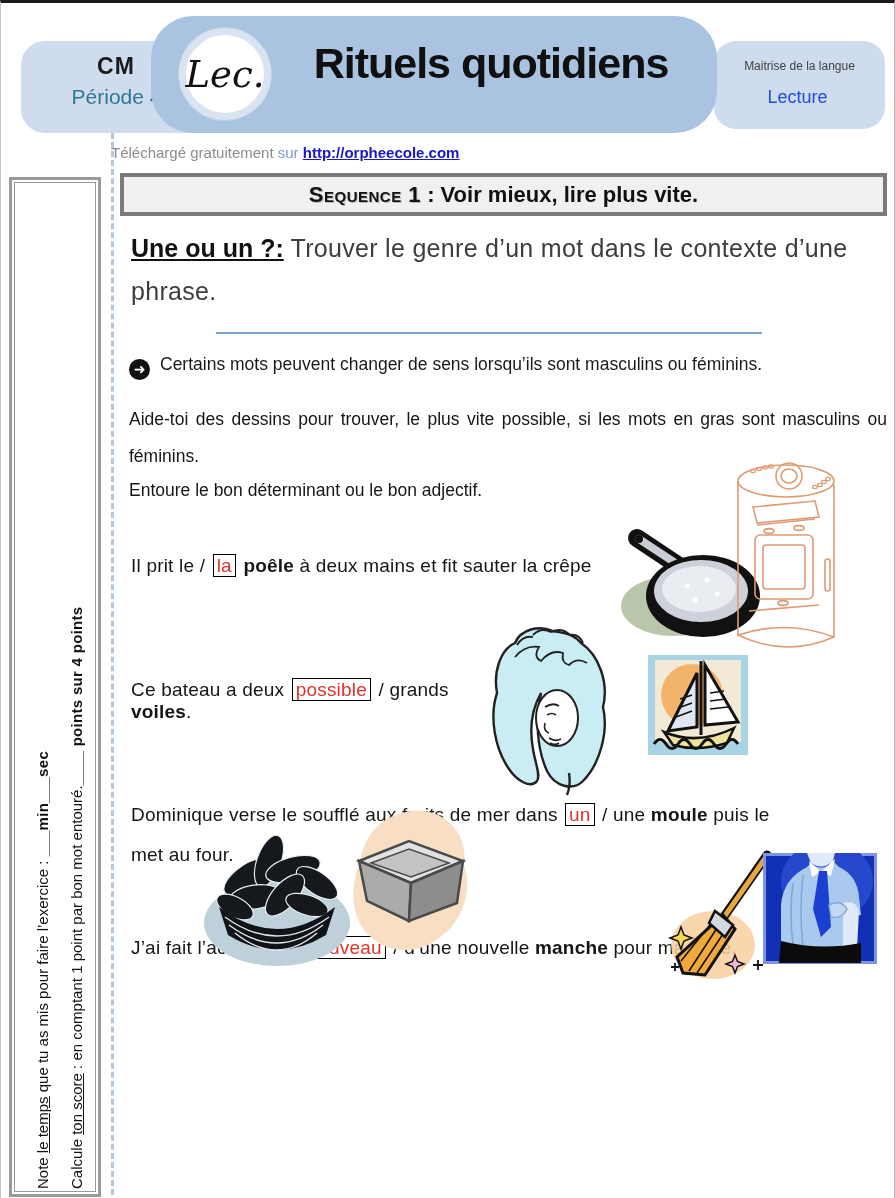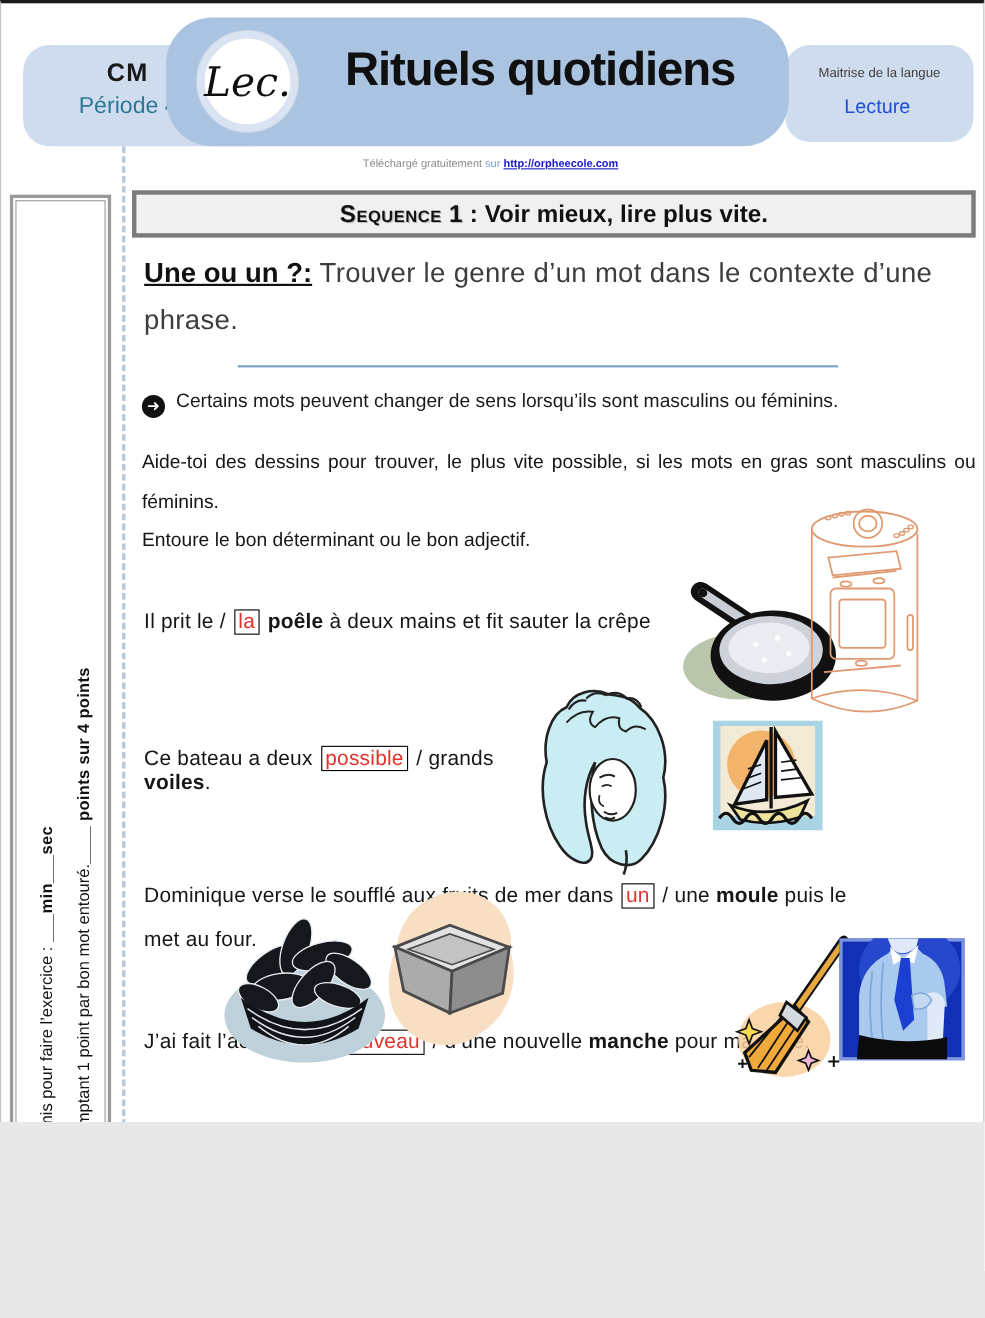--- a/index.html
+++ b/index.html
@@ -1,18 +1,18 @@
 <!DOCTYPE html>
 <html><head>
 <meta charset="utf-8">
 <style>
   * { margin:0; padding:0; box-sizing:border-box; }
   body { background:#e8e8e8; font-family:"Liberation Sans", sans-serif; }
   .page {
-    position:relative; width:895px; height:1020px; margin:0 auto; background:#fff;
+    position:relative; width:895px; height:1198px; margin:0 auto; background:#fff;
     border-top:3px solid #1a1a1a; border-left:1px solid #c4c4c4; border-right:1px solid #b5b5b5;
     overflow:hidden; color:#1a1a1a;
   }
   
   .tab-left { position:absolute; left:20px; top:38px; width:232px; height:92px;
     background:#cfdcee; border-radius:24px; z-index:1; }
   .tab-right { position:absolute; left:713px; top:38px; width:171px; height:88px;
     background:#cfdcee; border-radius:22px; z-index:1; text-align:center; }
   .banner { position:absolute; left:150px; top:13px; width:566px; height:117px;
     background:#a9c3e1; border-radius:42px; z-index:2; }
@@ -22,21 +22,21 @@
   .logo-text { font-family:"DejaVu Serif", serif; font-style:italic; font-size:37px; color:#101010; }
   .level { position:absolute; left:40px; top:50px; width:150px; text-align:center; z-index:2;
     font-size:23px; font-weight:bold; letter-spacing:1px; }
   .period { position:absolute; left:28px; top:82px; width:175px; text-align:center; z-index:2;
     font-size:21px; color:#2e7795; }
   .main-title { position:absolute; left:272px; top:36px; width:436px; text-align:center; z-index:4;
     font-size:43px; font-weight:600; letter-spacing:-1px; color:#101010; }
   .subject { position:absolute; left:0; right:0; top:18px; font-size:12px; font-weight:400; color:#404040; }
   .domain-lbl { position:absolute; left:0; right:4px; top:46px; font-size:18px; color:#1d4ed8; }
   
-  .dl-line { position:absolute; left:110px; top:141px; width:670px; text-align:center; font-size:10px; }
+  .dl-line { position:absolute; left:110px; top:141px; width:670px; text-align:left; font-size:15px; }
   .dl-prefix { color:#8b8b8b; }
   .dl-sur { color:#7b9cc9; }
   .dl-url { color:#1a17c9; font-weight:bold; text-decoration:underline; }
   
   .dashes { position:absolute; left:110px; top:130px; height:1062px; width:0;
     border-left:3px dashed #b3c8de; z-index:0; }
   .sidebar { position:absolute; left:8px; top:174px; width:92px; height:1020px;
     border:3px solid #9a9a9a; background:#fff; }
   .sidebar-inner { position:absolute; inset:2px; border:1px solid #9a9a9a; }
   .sidebar-text { position:absolute; left:32px; top:1186px; width:745px;

